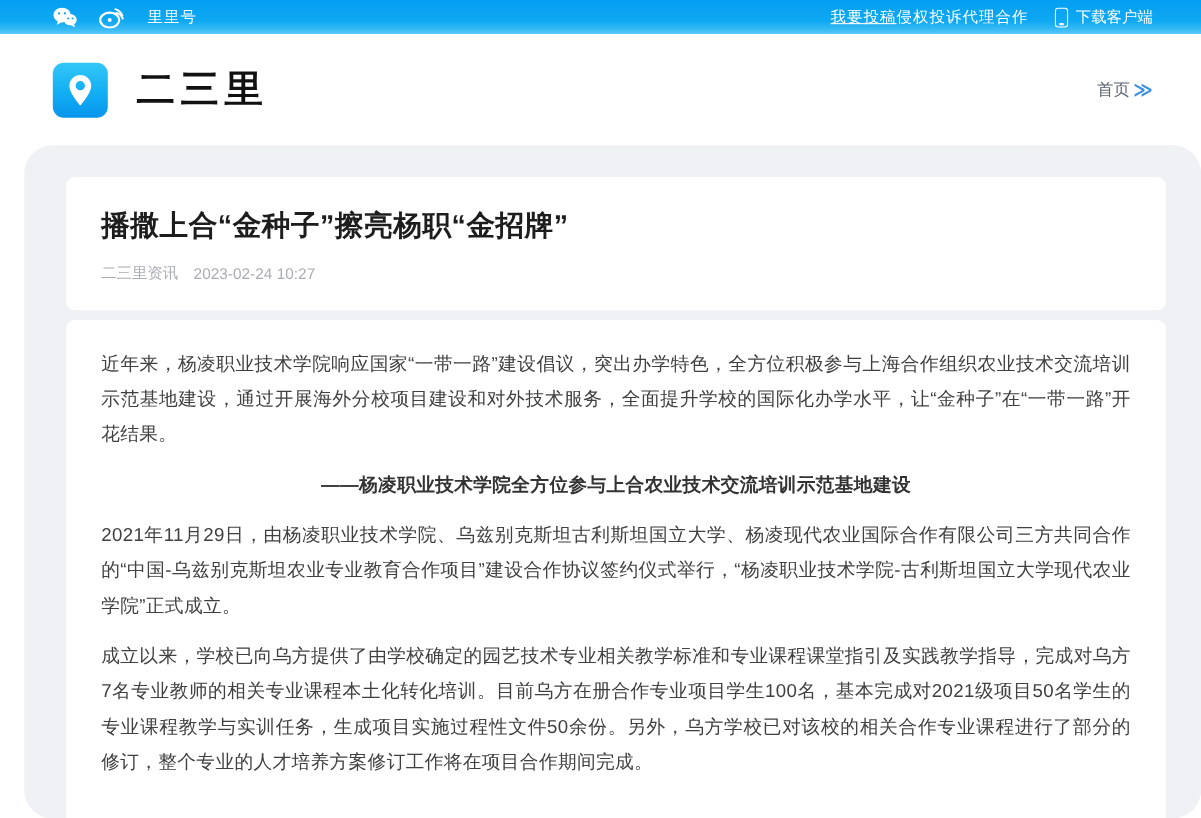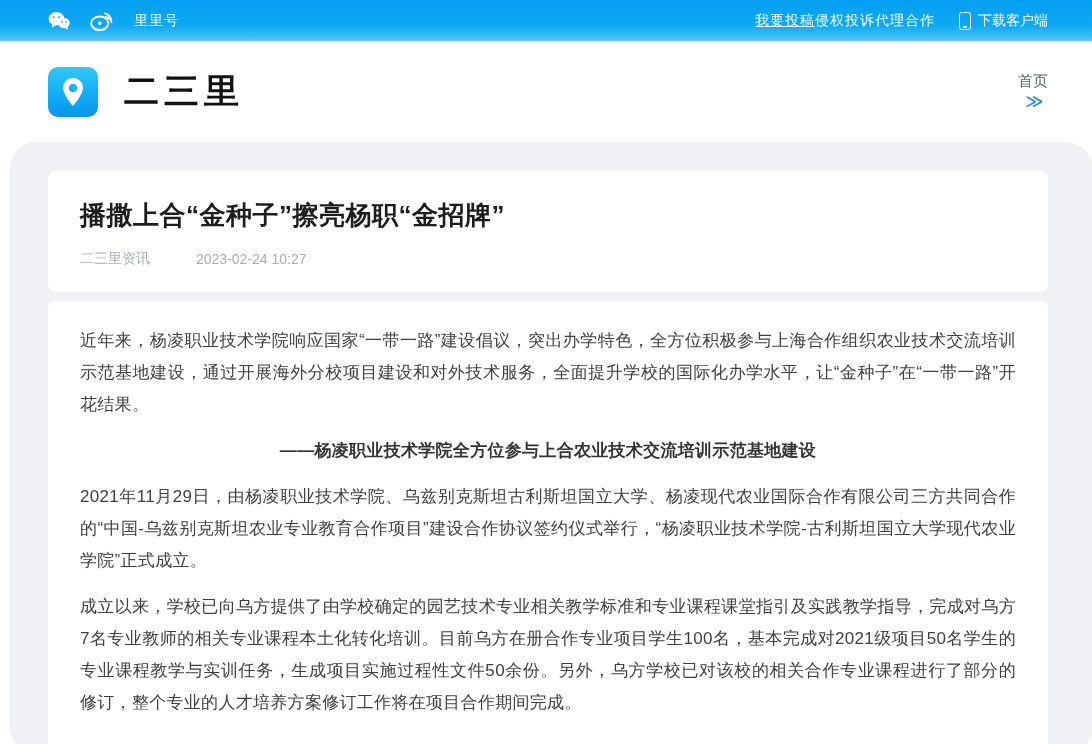--- a/index.html
+++ b/index.html
@@ -1,21 +1,21 @@
 <!DOCTYPE html>
 <html><head>
 <meta charset="utf-8">
 <style>
   * { margin:0; padding:0; box-sizing:border-box; }
   html,body { width:1092px; height:744px; overflow:hidden; background:#ffffff;
               font-family:"Liberation Sans","DejaVu Sans",sans-serif; }
 
   
   .topbar {
-    height:41px; width:100%;
+    height:31px; width:100%;
     background:linear-gradient(180deg,#049ff2 0%,#0fa8f2 62%,#3bbcf5 88%,#5ec9f7 100%);
     display:flex; align-items:center; justify-content:space-between;
     padding:0 44px 0 48px; color:#fff; font-size:14px;
   }
   .topbar-left, .topbar-right { display:flex; align-items:center; }
   .tb-icon { display:flex; align-items:center; cursor:pointer; }
   .tb-icon + .tb-icon { margin-left:20px; }
   .tb-brand { margin-left:20px; cursor:pointer; letter-spacing:1px; }
   .tb-link { cursor:pointer; letter-spacing:1px; white-space:nowrap; }
   .tb-link:first-child { margin-left:0;text-decoration:underline; }
@@ -30,31 +30,31 @@
     height:101px; background:#fff; display:flex; align-items:center;
     justify-content:space-between; padding:0 44px 0 48px;
   }
   .brandwrap { display:flex; align-items:center; cursor:pointer; }
   .logo-square {
     width:50px; height:50px; border-radius:10px;
     background:linear-gradient(180deg,#33c7f8 0%,#12aef4 55%,#0795ec 100%);
     display:flex; align-items:center; justify-content:center;
   }
   .site-name { font-size:35px; font-weight:bold; color:#111; letter-spacing:5px; margin-left:26px; }
-  .home-link { display:flex; align-items:center; cursor:pointer;flex-direction:column; }
+  .home-link { display:flex; align-items:center; cursor:pointer; }
   .home-text { font-size:15px; color:#5c6470; }
   .home-arrow { font-size:17px; color:#3d8fe0; margin-left:3px; font-weight:bold; }
 
   
-  .page-bg { margin-left:10px; height:612px; background:#f0f1f4; overflow:hidden;border-radius:26px; }
+  .page-bg { margin-left:22px; height:612px; background:#f0f1f4; overflow:hidden;border-radius:26px; }
 
   .card { width:1000px; margin-left:38px; background:#fff; border-radius:8px; }
   .title-card { margin-top:29px; padding:27px 32px 24px 32px; }
   .article-title { font-size:26px; font-weight:bold; color:#1d1d1d; letter-spacing:0.5px; }
-  .meta-row { margin-top:17px; font-size:14px; color:#a9adb3; display:flex; align-items:center;gap:32px; }
+  .meta-row { margin-top:17px; font-size:14px; color:#a9adb3; display:flex; align-items:center; }
   .meta-time { margin-left:14px; }
 
   .content-card { margin-top:9px; padding:24px 32px 30px 32px; }
   .para { font-size:17px; line-height:32px; color:#404040; text-align:justify;
           letter-spacing:0.3px; margin-bottom:14px; }
   .para.center-bold { text-align:center; font-weight:bold; color:#333; }
   .para.bold { font-weight:bold; color:#333; }
 </style>
 </head>
 <body>

